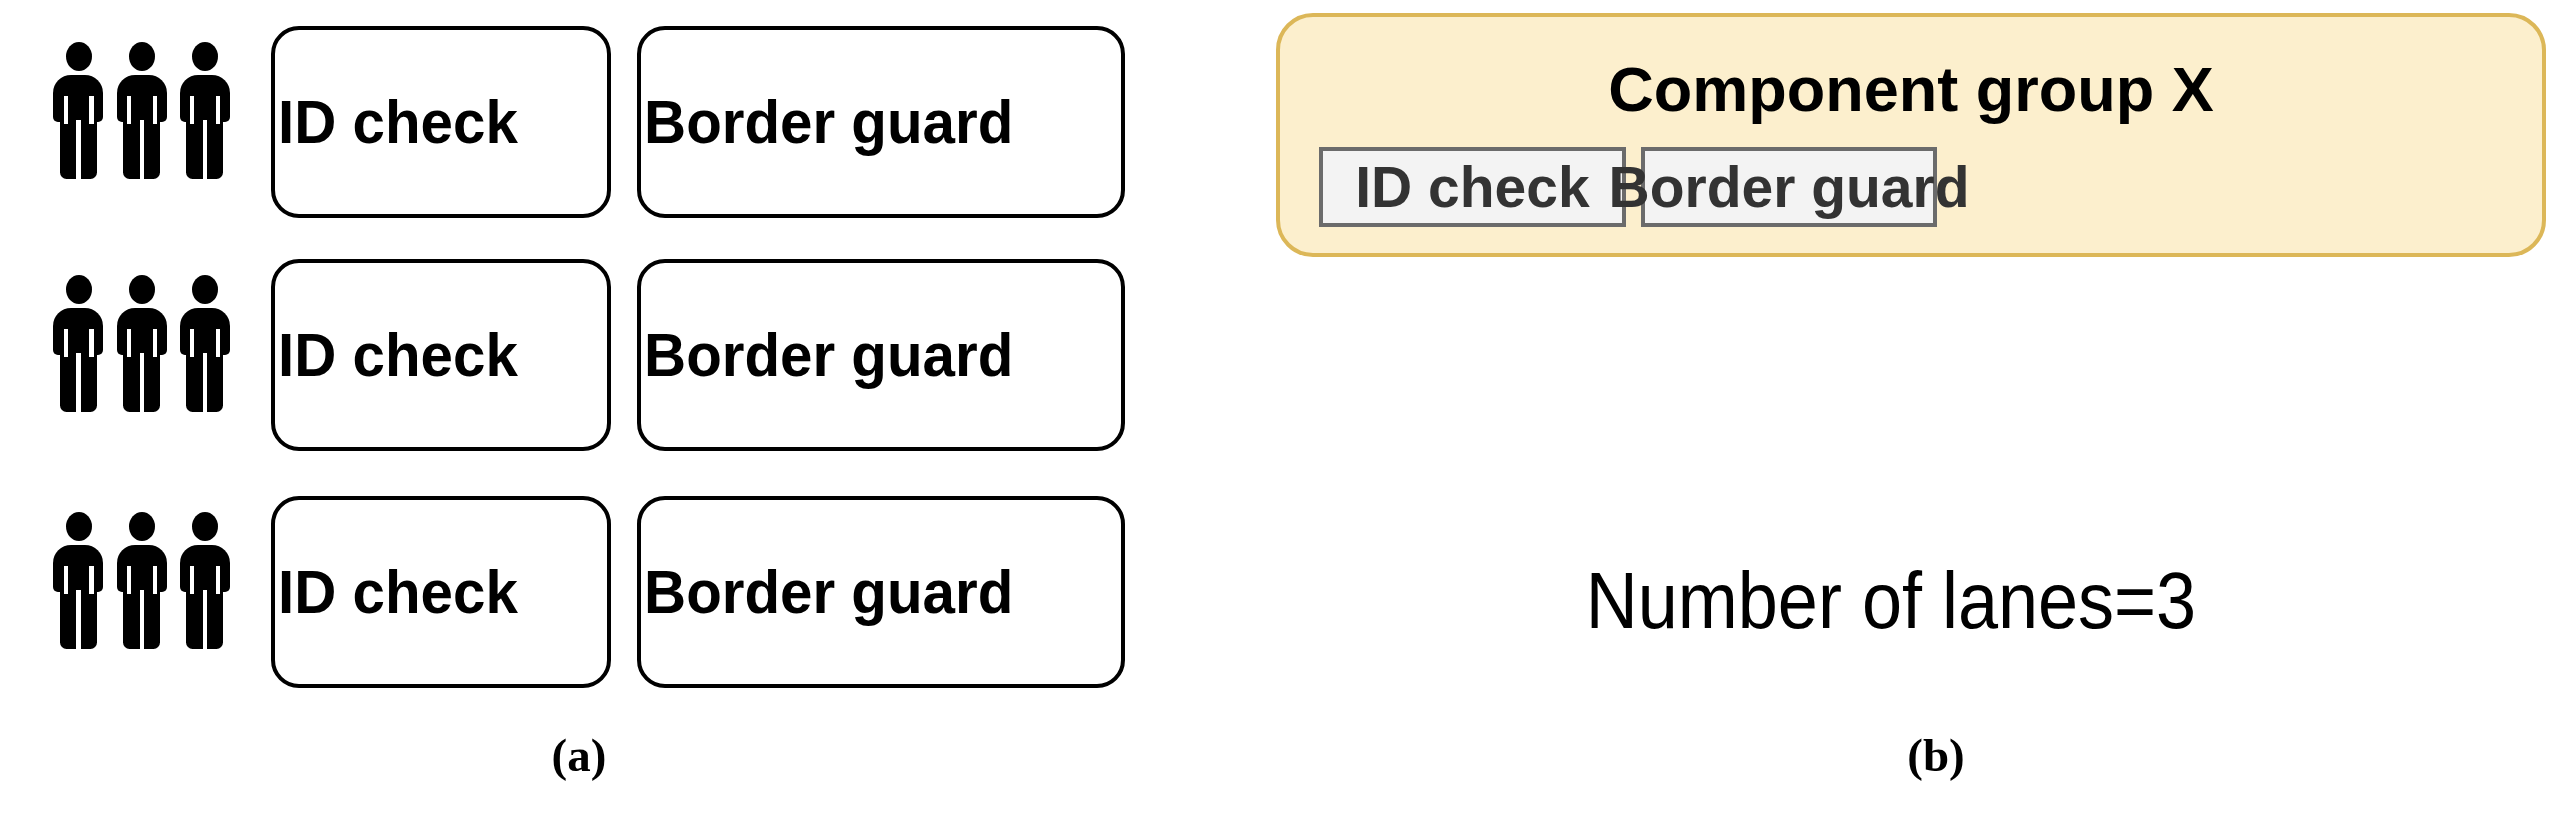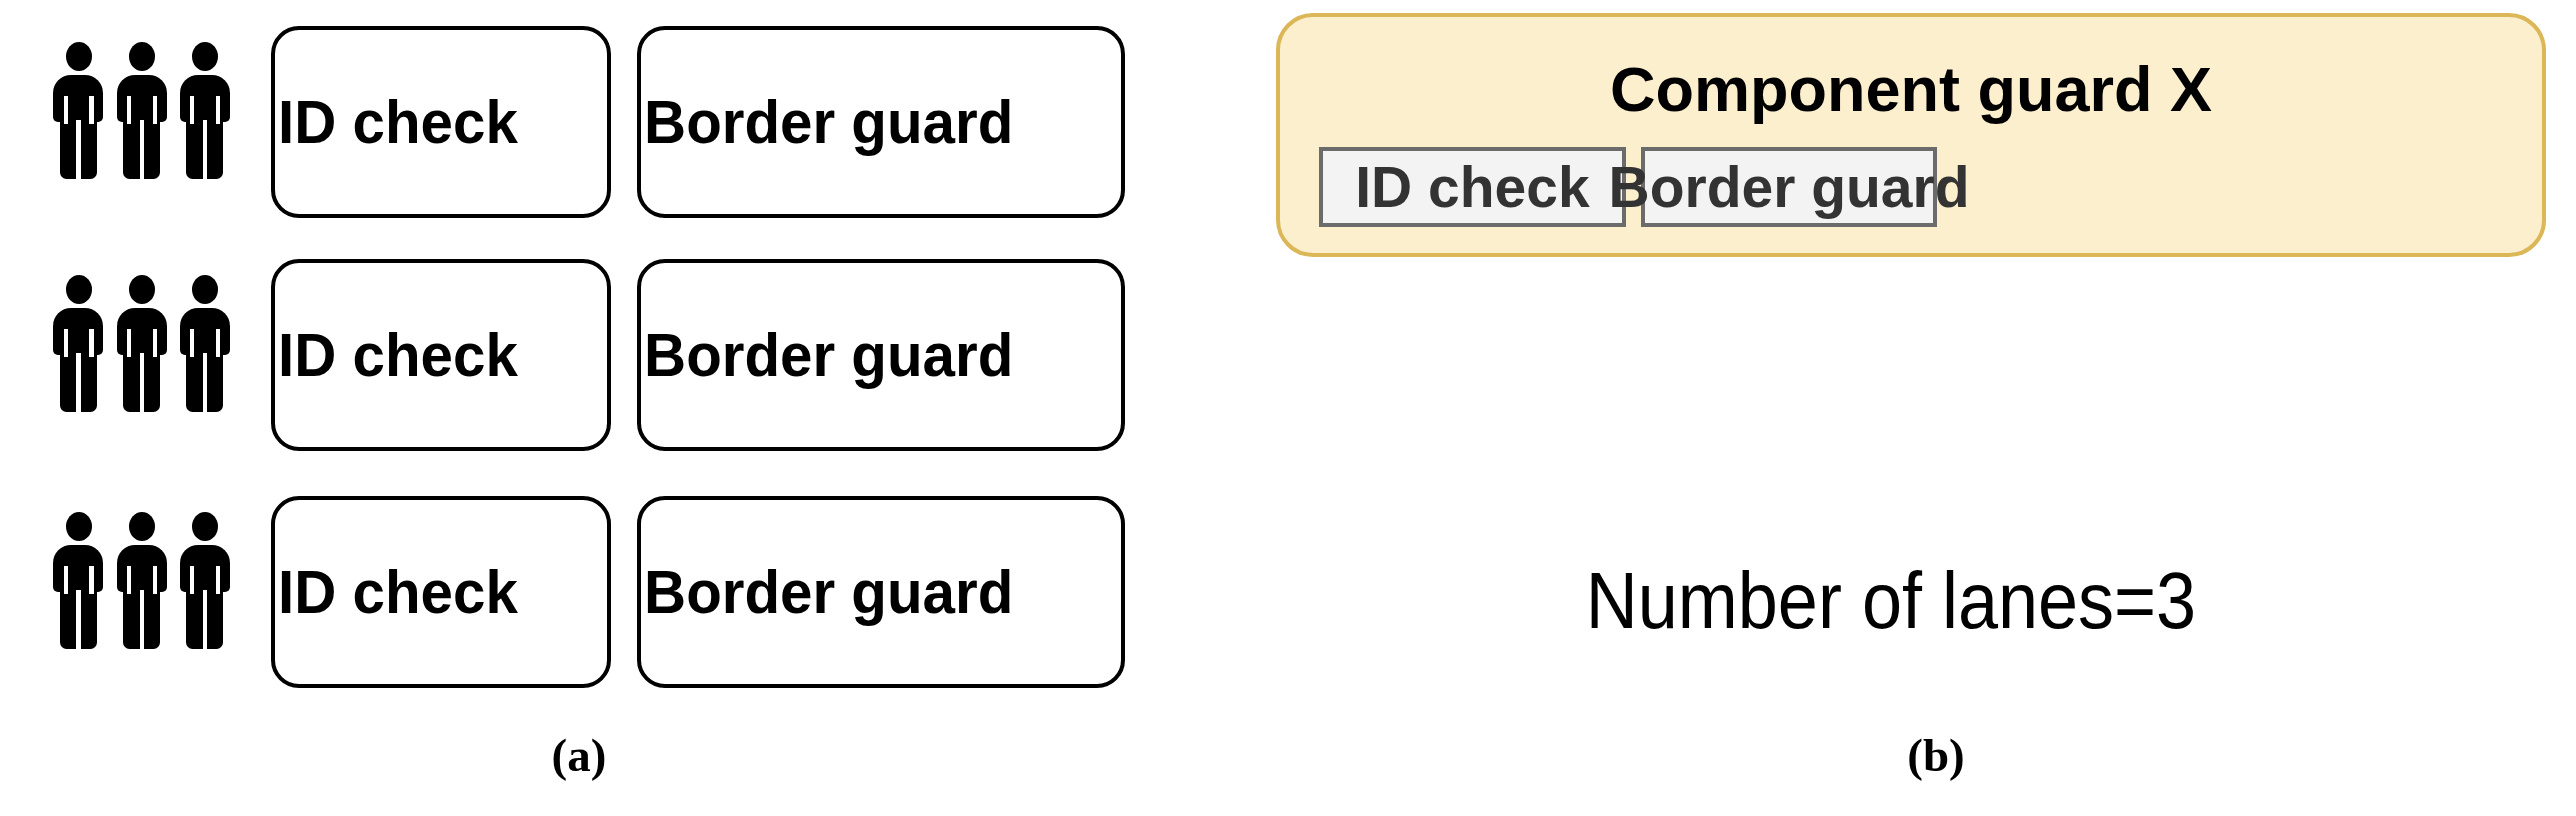--- a/index.html
+++ b/index.html
@@ -354,21 +354,21 @@
         <span class="rbox-label">ID check</span>
       </div>
       <div class="rbox b-guard">
         <span class="rbox-label">Border guard</span>
       </div>
     </div>
   </div>
 
   <div class="panel-b">
     <div class="group-box">
-      <div class="group-title">Component guard X</div>
+      <div class="group-title">Component group X</div>
       <div class="sbox s-id">
         <span class="sbox-label">ID check</span>
       </div>
       <div class="sbox s-guard">
         <span class="sbox-label">Border guard</span>
       </div>
     </div>
     <div class="lanes-caption">Number of lanes=3</div>
   </div>
 

